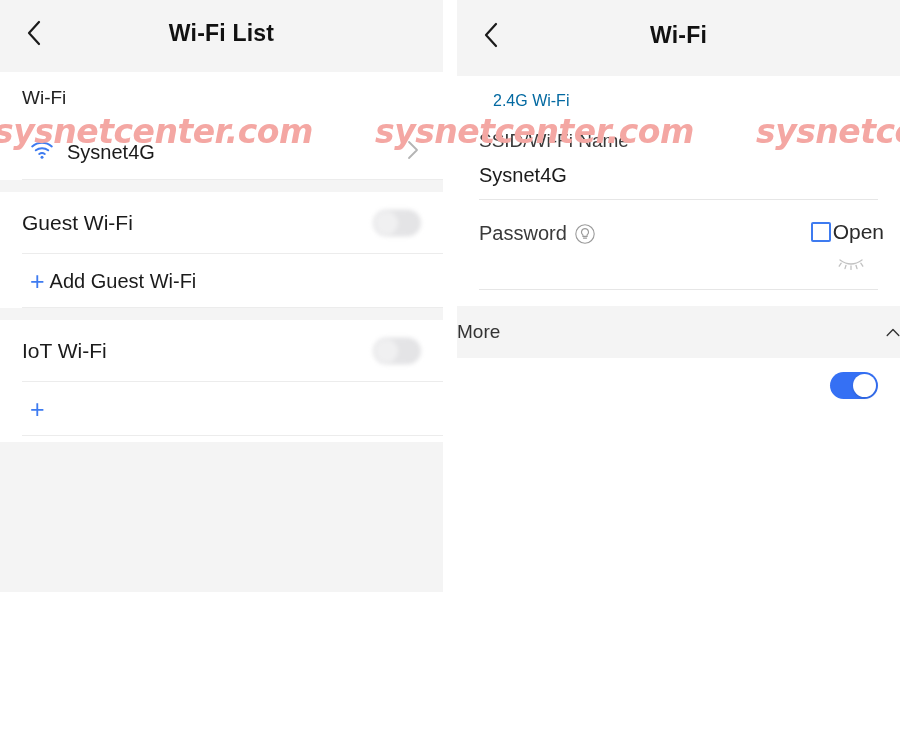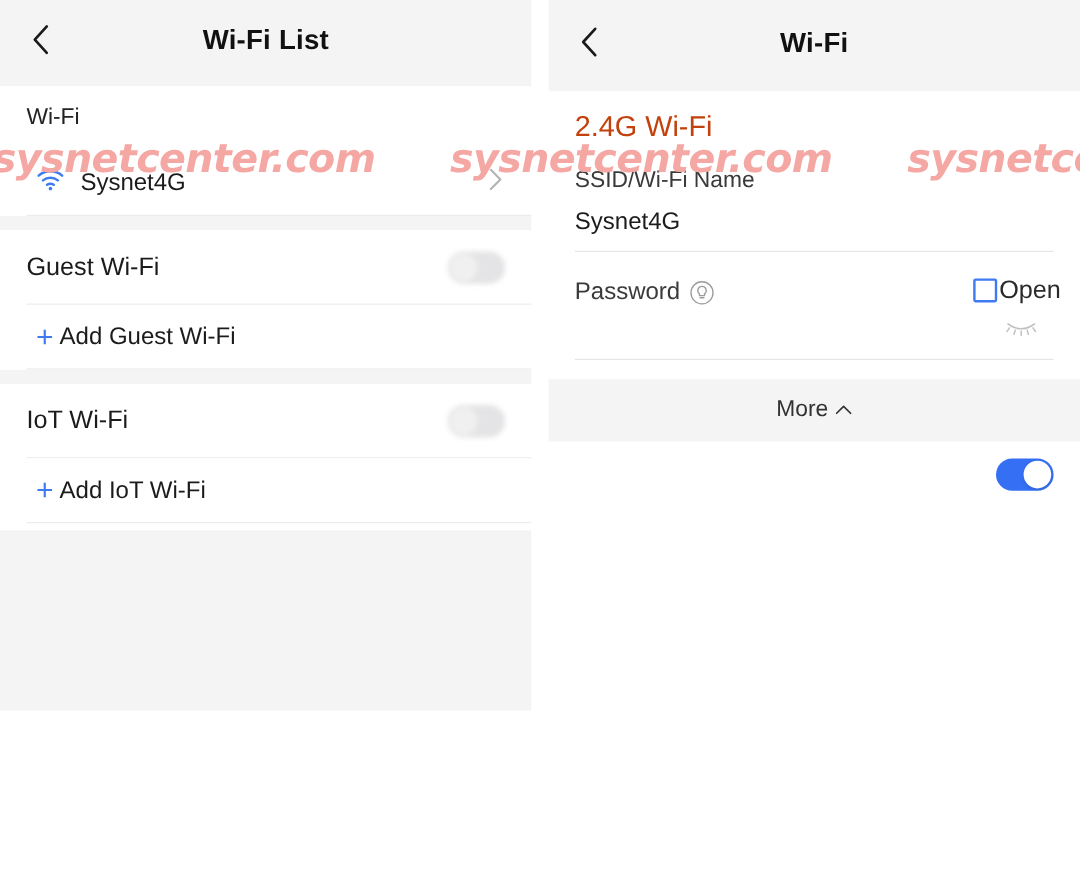--- a/index.html
+++ b/index.html
@@ -67,35 +67,35 @@
   }
   .toggle .knob{
     position:absolute;top:2px;left:2px;width:23px;height:23px;border-radius:50%;
     background:#fff;box-shadow:0 1px 2px rgba(0,0,0,.12);
   }
   .toggle.blurry{filter:blur(2.2px);background:#e4e4e6;}
   .toggle.blurry .knob{background:#f0f0f1;box-shadow:none;}
 
   
   .form-pad{padding:0 22px;box-sizing:border-box;}
-  .field-caption{font-size:24px;color:#c2410c;padding-top:16px;}
+  .field-caption{font-size:16px;color:#0369a1;padding-top:16px;margin-left:14px;}
   .field-sub{font-size:19px;color:#3a3a3a;padding-top:20px;}
   .field-value{font-size:20px;color:#1b1b1b;padding-top:12px;padding-bottom:12px;}
   .underline{height:1px;background:#e6e6e6;margin-left:0;}
   .pw-row{position:relative;display:flex;align-items:center;padding-top:22px;}
   .pw-label{font-size:20px;color:#3a3a3a;}
   .bulb{margin-left:7px;display:inline-flex;}
   .open-wrap{position:absolute;right:-6px;top:20px;display:flex;align-items:center;cursor:pointer;}
   .open-box{width:20px;height:20px;border:2px solid #3e7bf0;border-radius:2px;background:#fff;box-sizing:border-box;}
   .open-text{font-size:21px;color:#2a2a2a;margin-left:2px;}
   .pw-input-line{position:relative;height:44px;}
   .eye{position:absolute;right:14px;top:12px;}
 
   .more-bar{
-    height:52px;background:#f4f4f4;display:flex;align-items:center;justify-content:center;cursor:pointer;
+    height:52px;background:#f4f4f4;display:flex;align-items:center;justify-content:space-between;cursor:pointer;
   }
   .more-text{font-size:19px;color:#333;}
   .more-bar svg{margin-left:6px;}
 
   .opt-row{position:relative;padding:16px 22px 0 22px;box-sizing:border-box;}
   .opt-title{font-size:21px;color:#2b2b2b;}
   .opt-desc{font-size:19px;color:#8d8d8d;padding-top:14px;}
   .opt-toggle{position:absolute;right:22px;top:14px;width:48px;height:27px;border-radius:14px;background:#e9e9ea;}
   .opt-toggle .knob{position:absolute;top:2px;left:2px;width:23px;height:23px;border-radius:50%;background:#fff;box-shadow:0 1px 3px rgba(0,0,0,.15);}
   .opt-toggle.on{background:#3570f4;}
@@ -183,21 +183,20 @@
 
     <div class="block">
       <div class="row toggle-row row-hairline">
         <span class="row-label">IoT Wi-Fi</span>
         <span class="toggle blurry">
             <span class="knob"></span>
           </span>
       </div>
       <div class="row add-row row-hairline">
         <span class="plus">+</span>
-        <span class="add-label">Add IoT Wi-Fi</span>
       </div>
     </div>
 
     <div class="spacer-grow" style="position:absolute;left:0;top:442px;width:100%;height:160px;"></div>
 
     <div class="tear" style="top:588px;">
       <svg viewBox="0 0 443 26" preserveAspectRatio="none">
         <path d="M0 12 L6 10 L12 13 L20 9 L28 12 L36 11 L44 8 L52 12 L60 10 L70 13 L78 9 L86 12 L94 10 L104 13 L112 9 L120 12 L130 11 L138 8 L146 12 L156 10 L164 13 L172 9 L182 12 L190 11 L198 13 L208 9 L216 12 L224 10 L234 13 L242 9 L250 12 L260 11 L268 8 L276 12 L286 10 L294 13 L302 9 L312 12 L320 11 L328 13 L338 9 L346 12 L354 10 L364 13 L372 9 L380 12 L390 11 L398 8 L406 12 L416 10 L424 13 L432 9 L443 12" fill="none" stroke="#9a9a9a" stroke-width="1.6"></path>
       </svg>
     </div>

